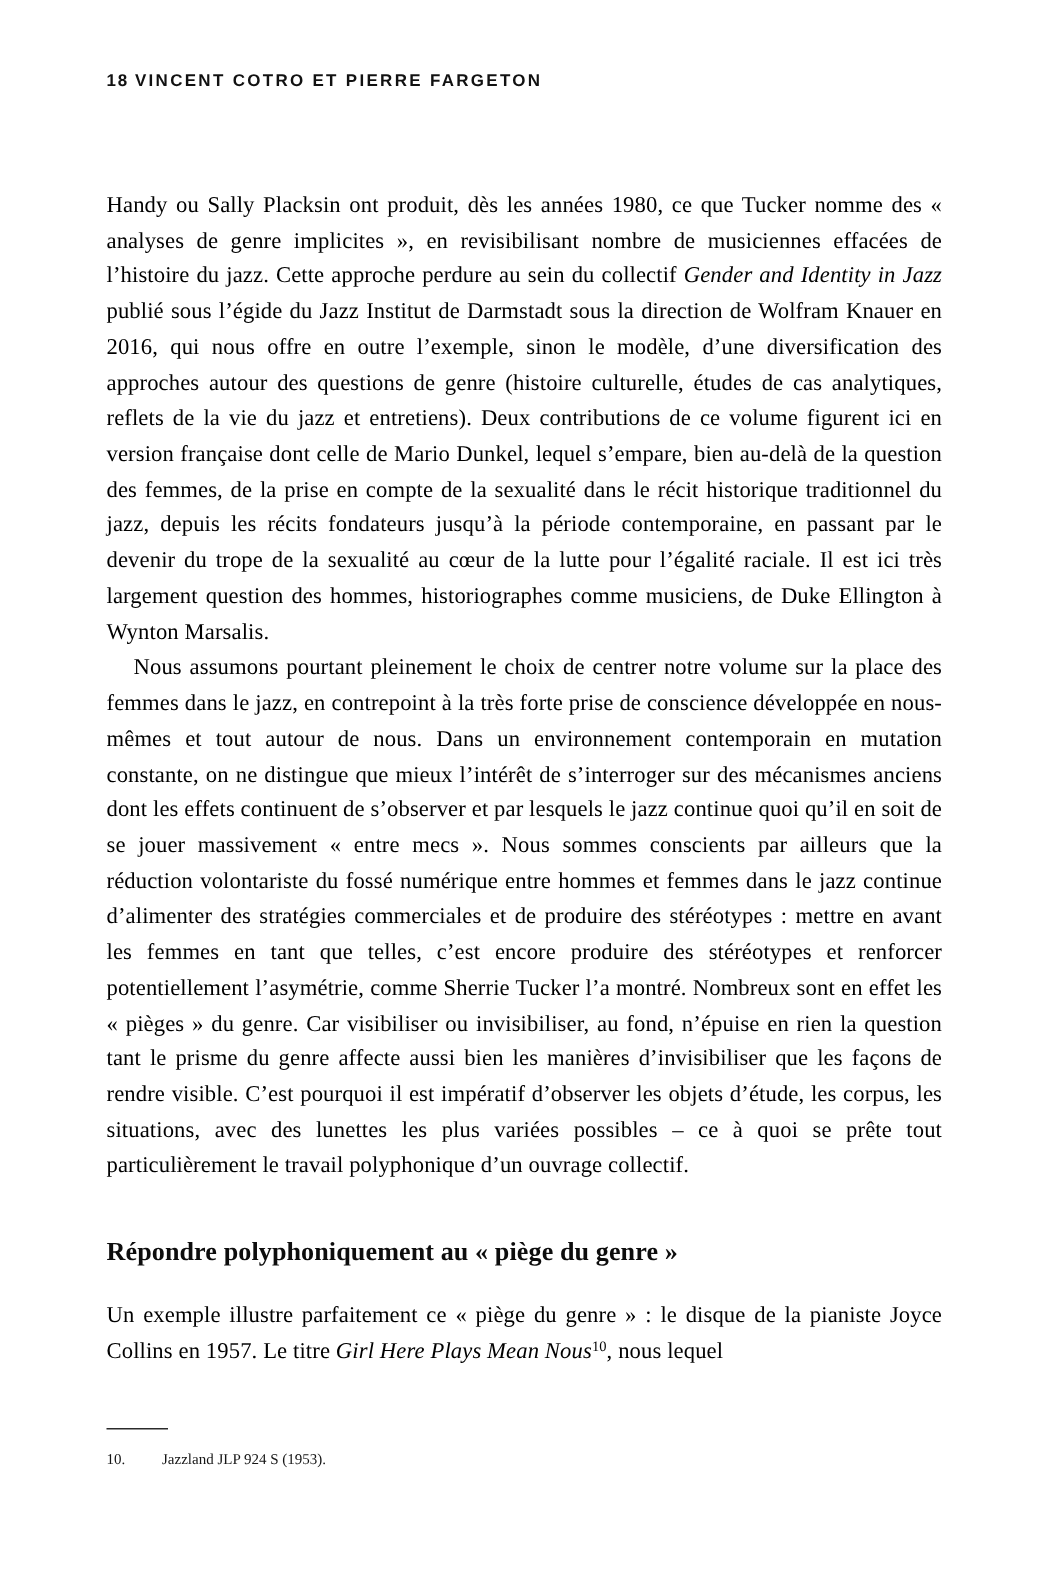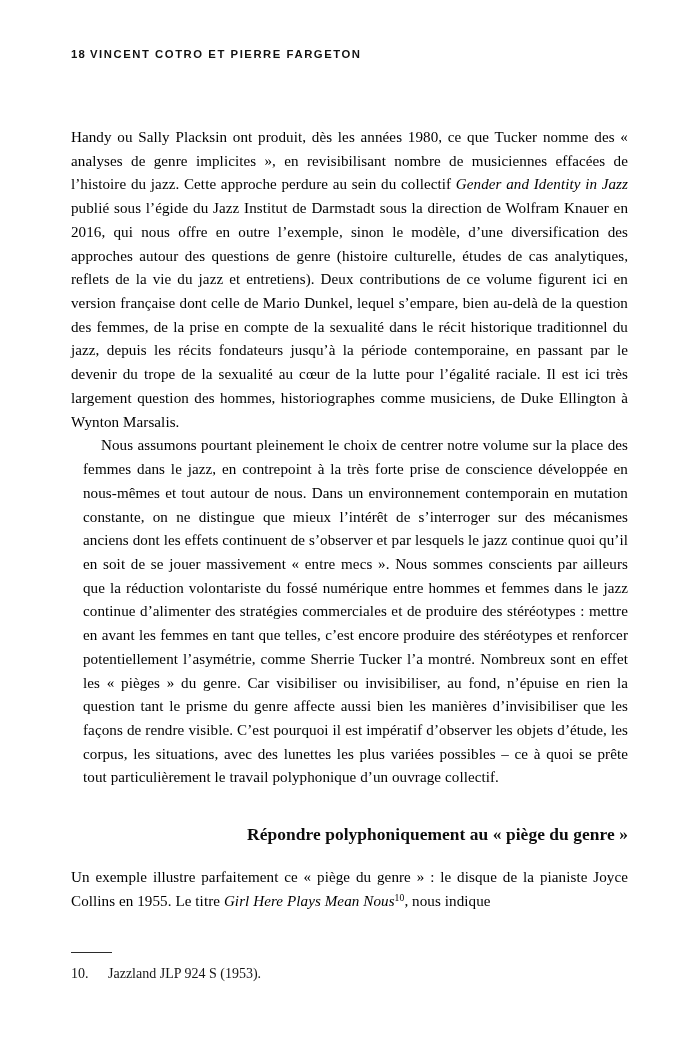--- a/index.html
+++ b/index.html
@@ -54,21 +54,20 @@
     font-size: 15.1px;
     line-height: 23.72px;
     text-align: justify;
     text-justify: inter-word;
     hyphens: manual;
     color: #000000;
     letter-spacing: 0.005em;
   }
   p.body.indent {
     text-indent: 18px;
-    margin-left: 12px;
   }
 
   i, em {
     font-style: italic;
   }
 
   sup.fnref {
     font-size: 0.64em;
     vertical-align: 0.48em;
     line-height: 0;
@@ -76,41 +75,41 @@
   }
 
   
   h2.section-heading {
     margin: 0;
     font-size: 17.4px;
     font-weight: bold;
     line-height: 23.7px;
     letter-spacing: 0.004em;
     color: #0d0d0d;
-    text-align: right;
+    text-align: left;
   }
 
   .heading-spacer-before { height: 33px; }
   .heading-spacer-after  { height: 19px; }
 
   
   .footnotes {
     position: absolute;
     left: 71px;
     top: 952px;
     width: 557px;
   }
   .fn-rule {
     width: 41px;
     height: 1px;
     background: #2b2b2b;
     margin: 0 0 12px 0;
   }
   .footnote {
-    font-size: 14px;
+    font-size: 10px;
     line-height: 17px;
     color: #151515;
     display: flex;
     align-items: baseline;
   }
   .fn-num {
     width: 37px;
     flex: 0 0 37px;
   }
   .fn-text {
@@ -131,21 +130,21 @@
     <p class="body"><span>Handy ou Sally Placksin ont produit, dès les années 1980, ce que Tucker nomme des « analyses de genre implicites », en revisibilisant nombre de musiciennes effacées de l’histoire du jazz. Cette approche perdure au sein du collectif </span><i>Gender and Identity in Jazz</i><span> publié sous l’égide du Jazz Institut de Darmstadt sous la direction de Wolfram Knauer en 2016, qui nous offre en outre l’exemple, sinon le modèle, d’une diversification des approches autour des questions de genre (histoire culturelle, études de cas analytiques, reflets de la vie du jazz et entretiens). Deux contributions de ce volume figurent ici en version française dont celle de Mario Dunkel, lequel s’empare, bien au-delà de la question des femmes, de la prise en compte de la sexualité dans le récit historique traditionnel du jazz, depuis les récits fondateurs jusqu’à la période contemporaine, en passant par le devenir du trope de la sexualité au cœur de la lutte pour l’égalité raciale. Il est ici très largement question des hommes, historiographes comme musiciens, de Duke Ellington à Wynton Marsalis.</span></p>
 
     <p class="body indent">Nous assumons pourtant pleinement le choix de centrer notre volume sur la place des femmes dans le jazz, en contrepoint à la très forte prise de conscience développée en nous-mêmes et tout autour de nous. Dans un environnement contemporain en mutation constante, on ne distingue que mieux l’intérêt de s’interroger sur des mécanismes anciens dont les effets continuent de s’observer et par lesquels le jazz continue quoi qu’il en soit de se jouer massivement « entre mecs ». Nous sommes conscients par ailleurs que la réduction volontariste du fossé numérique entre hommes et femmes dans le jazz continue d’alimenter des stratégies commerciales et de produire des stéréotypes : mettre en avant les femmes en tant que telles, c’est encore produire des stéréotypes et renforcer potentiellement l’asymétrie, comme Sherrie Tucker l’a montré. Nombreux sont en effet les « pièges » du genre. Car visibiliser ou invisibiliser, au fond, n’épuise en rien la question tant le prisme du genre affecte aussi bien les manières d’invisibiliser que les façons de rendre visible. C’est pourquoi il est impératif d’observer les objets d’étude, les corpus, les situations, avec des lunettes les plus variées possibles – ce à quoi se prête tout particulièrement le travail polyphonique d’un ouvrage collectif.</p>
 
     <div class="heading-spacer-before"></div>
 
     <h2 class="section-heading">Répondre polyphoniquement au « piège du genre »</h2>
 
     <div class="heading-spacer-after"></div>
 
-    <p class="body"><span>Un exemple illustre parfaitement ce « piège du genre » : le disque de la pianiste Joyce Collins en 1955. Le titre </span><i>Girl Here Plays Mean Nous</i><sup class="fnref">10</sup><span>, nous indique</span></p>
+    <p class="body"><span>Un exemple illustre parfaitement ce « piège du genre » : le disque de la pianiste Joyce Collins en 1957. Le titre </span><i>Girl Here Plays Mean Nous</i><sup class="fnref">10</sup><span>, nous lequel</span></p>
 
   </div>
 
   <div class="footnotes">
     <div class="fn-rule"></div>
     <div class="footnote">
       <span class="fn-num">10.</span>
       <span class="fn-text">Jazzland JLP 924 S (1953).</span>
     </div>
   </div>

